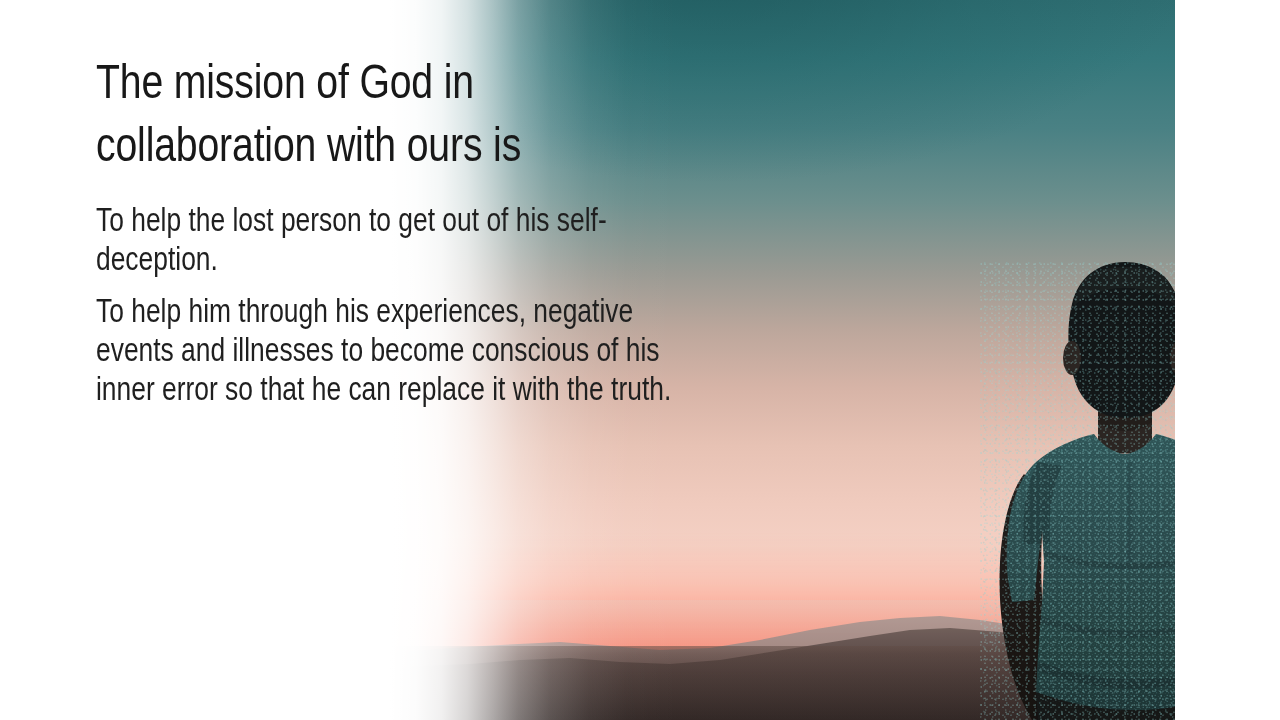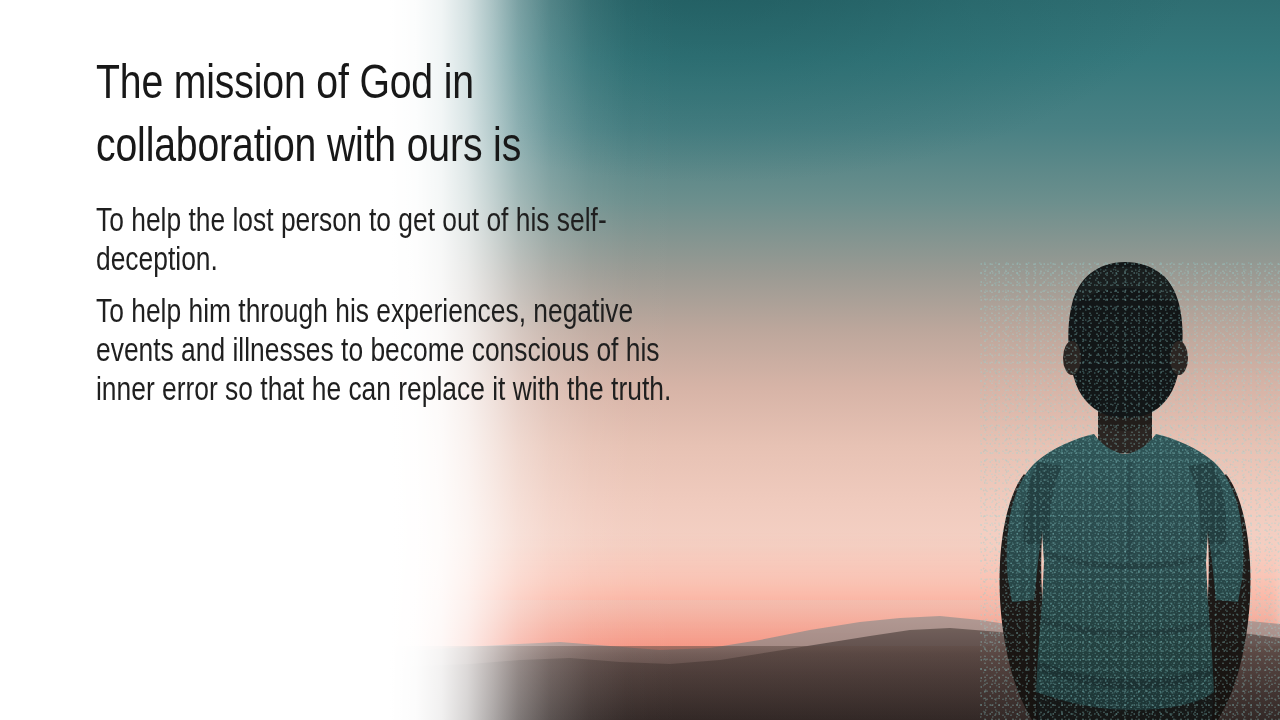--- a/index.html
+++ b/index.html
@@ -3,25 +3,26 @@
 <meta charset="utf-8">
 <title>Presentation Slide</title>
 <style>
   html, body {
     margin: 0;
     padding: 0;
     background: #ffffff;
   }
   #slide {
     position: relative;
-    width: 1280px;
+    width: 1148px;
     height: 720px;
     overflow: hidden;
     background: #ffffff;
     font-family: "Liberation Sans", sans-serif;
+    padding-left: 27px;
   }
 
   
   .photo-layer {
     position: absolute;
     inset: 0;
     overflow: hidden;
   }
   
   .sky {

